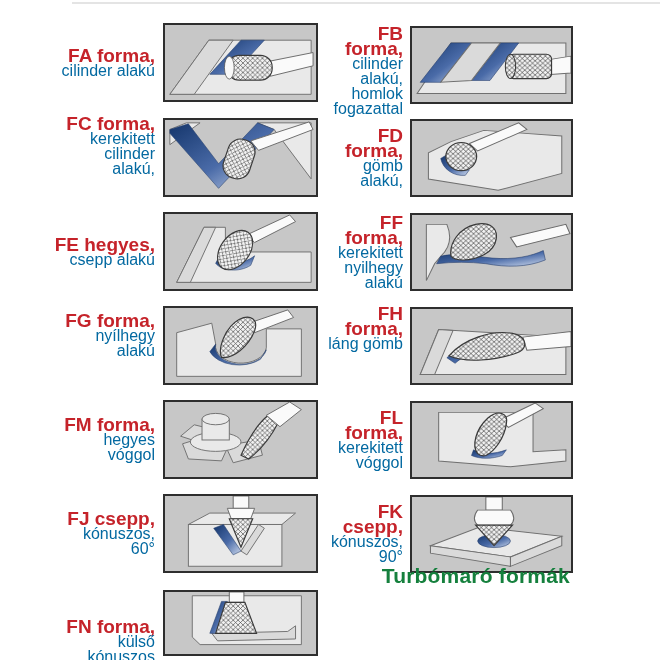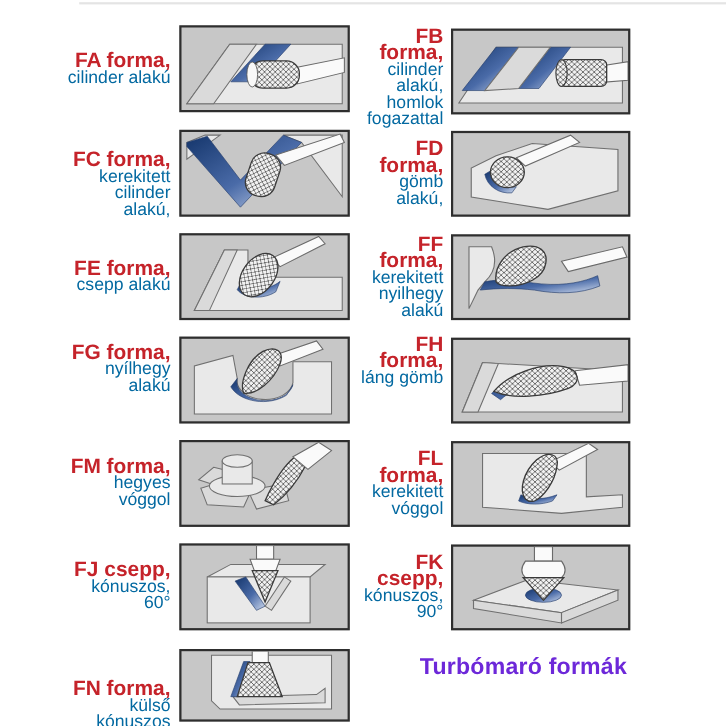--- a/index.html
+++ b/index.html
@@ -12,22 +12,22 @@
     position:absolute;background:#c7c7c7;border:2px solid #2e2e2e;box-sizing:border-box;
   }
   .panel svg{display:block;width:100%;height:100%;}
   .lbl{
     position:absolute;display:flex;flex-direction:column;justify-content:center;
     align-items:flex-end;text-align:right;box-sizing:border-box;
   }
   .code{font-weight:bold;font-size:19px;line-height:15px;color:#c5232a;}
   .desc{font-weight:normal;font-size:16px;line-height:15px;color:#0369a1;white-space:pre-line;}
   .title{
-    position:absolute;left:360px;top:595px;width:210px;text-align:right;
-    font-weight:bold;font-size:21px;color:#6d28d9;letter-spacing:.2px;
+    position:absolute;left:360px;top:564px;width:210px;text-align:right;
+    font-weight:bold;font-size:21px;color:#15803d;letter-spacing:.2px;
   }
   .wp{fill:#e9e9e9;stroke:#707070;stroke-width:1;}
   .wp2{fill:#dadada;stroke:#707070;stroke-width:1;}
   .sh{fill:#fafafa;stroke:#6a6a6a;stroke-width:1;}
   .bu{fill:url(#ht);stroke:#3a3a3a;stroke-width:1.2;}
   .bl{fill:url(#bg);stroke:#27406e;stroke-width:.6;}
 </style>
 </head>
 <body>
 
@@ -55,38 +55,38 @@
   <svg viewBox="0 0 155 79" preserveAspectRatio="none">
     <polygon class="wp" points="5,73 45,16 150,16 150,73"></polygon>
     <polygon class="wp2" points="5,73 45,16 70,16 30,73"></polygon>
     <polygon class="bl" points="78,16 102,16 70,52 46,52"></polygon>
     <polygon class="sh" points="108,38 152,29 152,43 108,54"></polygon>
     <rect class="bu" x="64" y="32" width="46" height="26" rx="12"></rect>
     <ellipse cx="66" cy="45" rx="5" ry="12" fill="#f8f8f8" stroke="#555" stroke-width="0.8"></ellipse>
   </svg>
 </div>
 
-<div class="lbl" style="left:35px;top:128px;width:120px;height:79px">
+<div class="lbl" style="left:35px;top:106px;width:120px;height:79px">
   <div class="code">FC forma,</div>
   <div class="desc">kerekitett
 cilinder
 alakú,</div>
 </div>
 <div class="panel" style="left:163px;top:118px;width:155px;height:79px">
   <svg viewBox="0 0 155 79" preserveAspectRatio="none">
     <polygon class="wp" points="95,3 150,3 150,62 112,10"></polygon>
     <polygon class="wp" points="5,10 22,3 36,3 5,26"></polygon>
     <path class="bl" d="M5,14 L55,72 L112,10 L95,3 L55,46 L24,4 L5,10 Z"></path>
     <polygon class="sh" points="88,22 148,2 152,10 96,32"></polygon>
     <rect class="bu" x="62" y="20" width="28" height="42" rx="13" transform="rotate(18 76 41)"></rect>
   </svg>
 </div>
 
 <div class="lbl" style="left:35px;top:212px;width:120px;height:79px">
-  <div class="code">FE forma,</div>
+  <div class="code">FE hegyes,</div>
   <div class="desc">csepp alakú</div>
 </div>
 <div class="panel" style="left:163px;top:212px;width:155px;height:79px">
   <svg viewBox="0 0 155 79" preserveAspectRatio="none">
     <polygon class="wp" points="12,72 40,14 62,14 62,40 150,40 150,72"></polygon>
     <polygon class="wp2" points="12,72 40,14 52,14 26,72"></polygon>
     <path class="bl" d="M52,52 C58,60 76,62 88,54 L92,44 C80,54 62,52 56,44 Z"></path>
     <polygon class="sh" points="84,22 128,1 134,8 92,30"></polygon>
     <ellipse class="bu" cx="72" cy="38" rx="15" ry="23" transform="rotate(35 72 38)"></ellipse>
   </svg>

